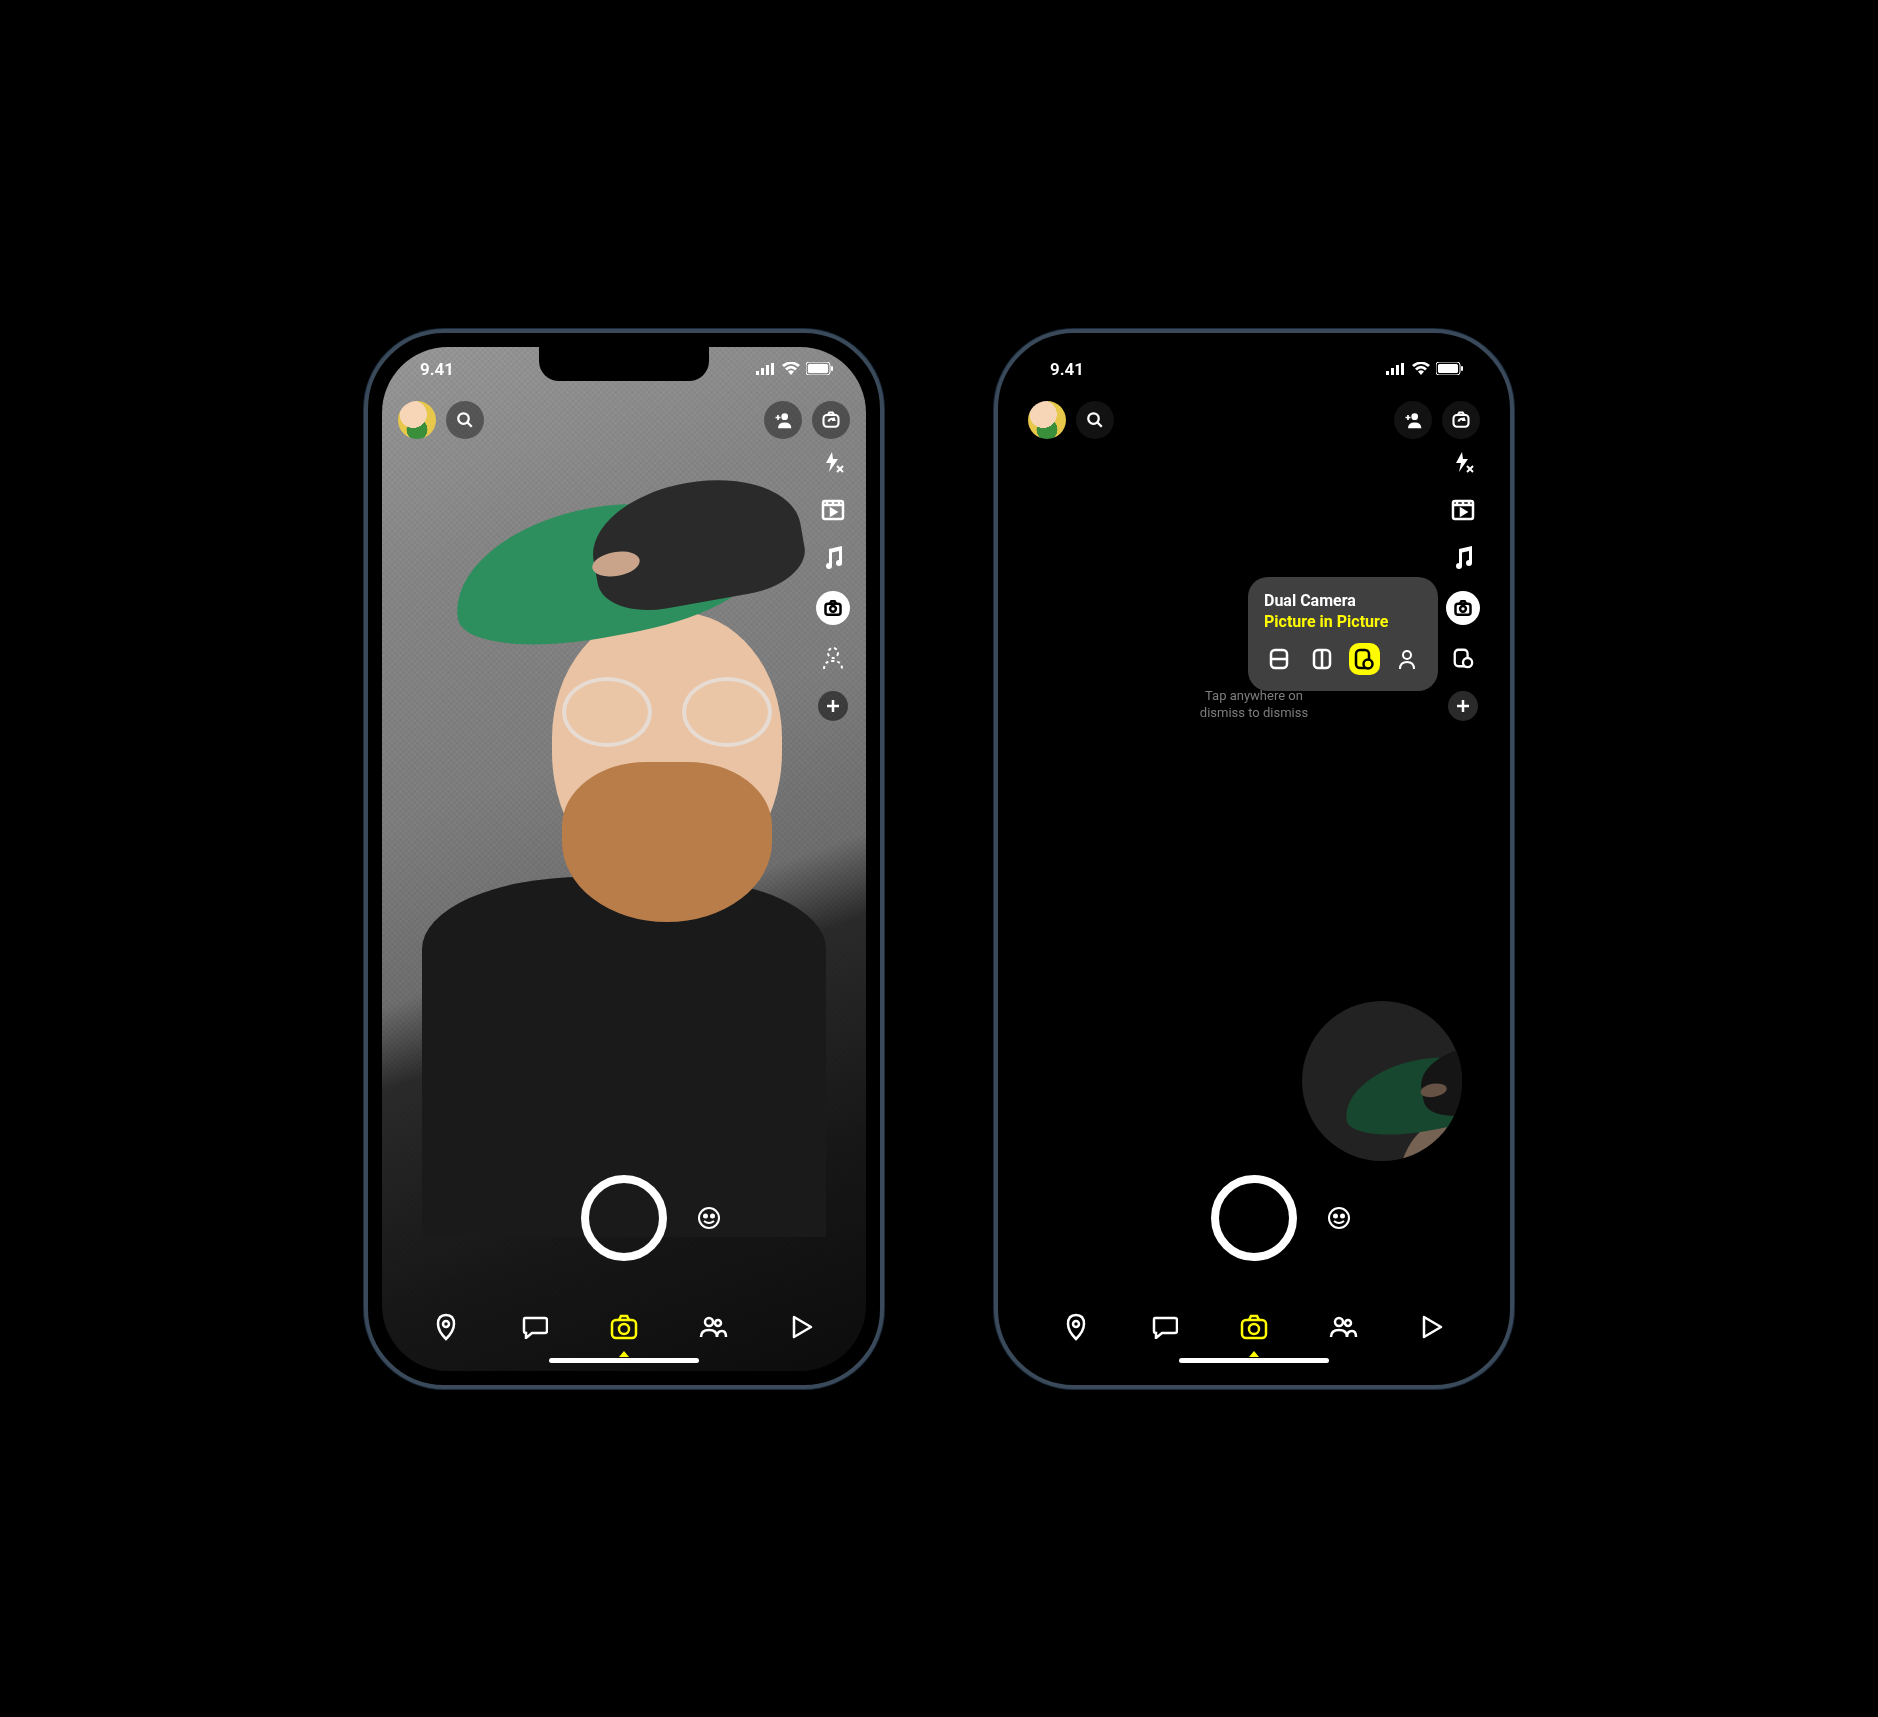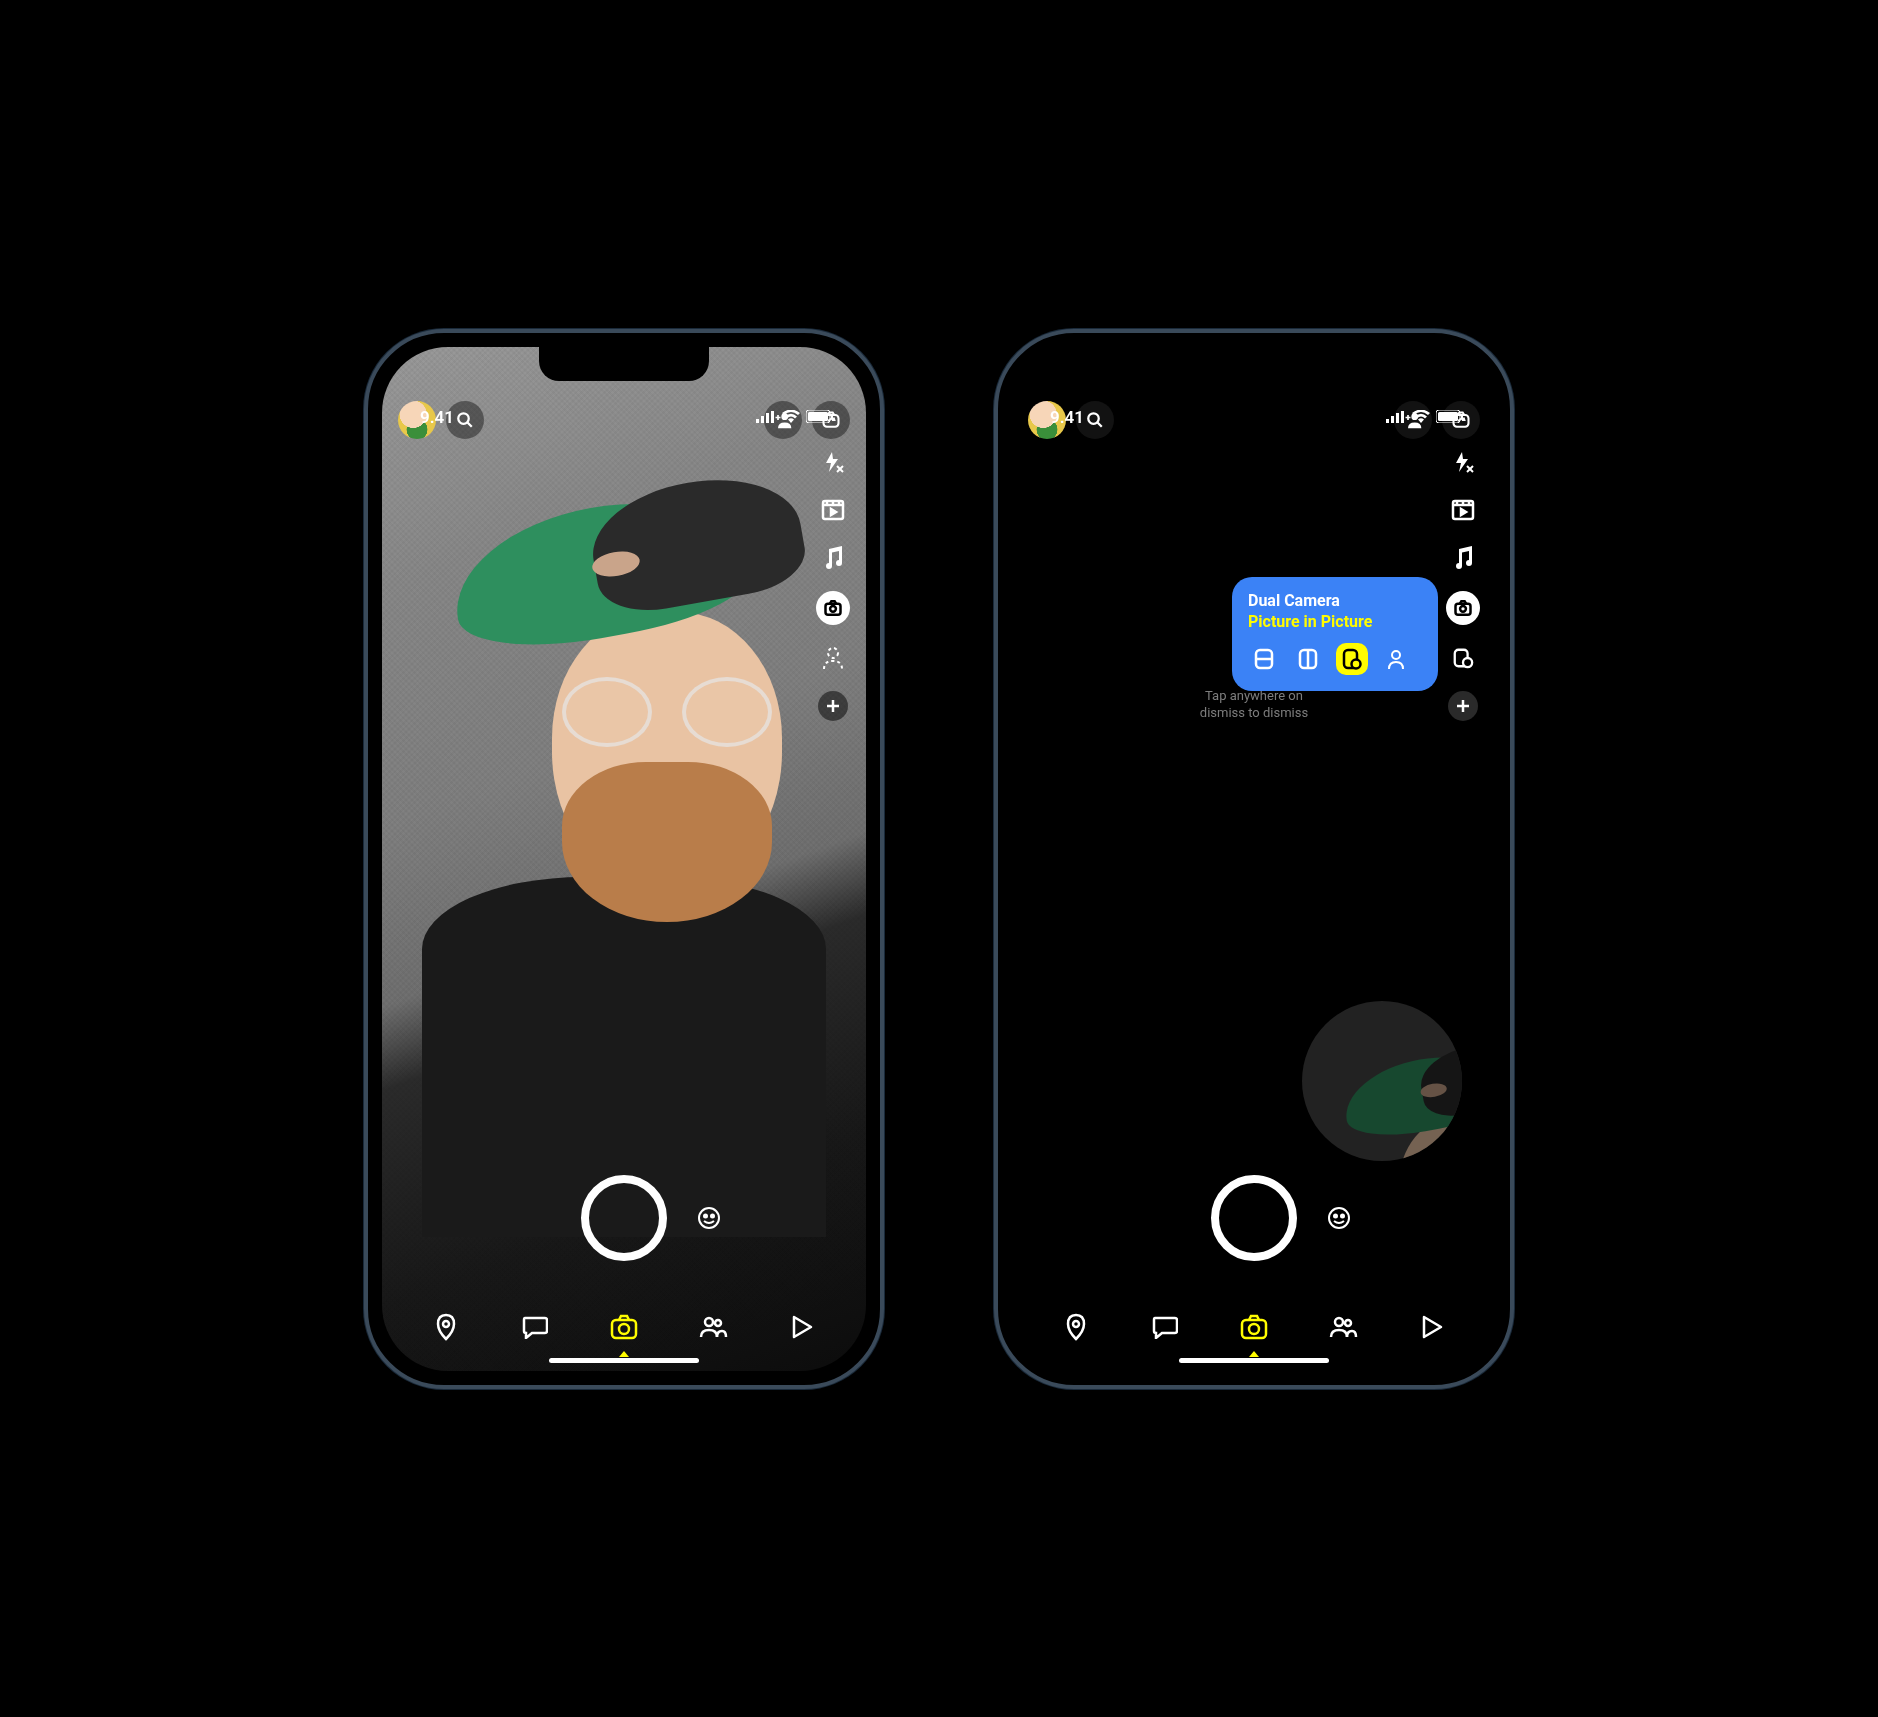--- a/index.html
+++ b/index.html
@@ -57,21 +57,20 @@
     top: 10px; left: 0; right: 0;
     height: 24px;
     display: flex;
     justify-content: space-between;
     align-items: center;
     padding: 0 32px 0 38px;
     color: #fff;
     font-size: 17px;
     font-weight: 600;
     z-index: 50;
-    margin-top: 48px;
   }
   .status-right { display:flex; align-items:center; gap:6px; }
 
   
   .camera-bg {
     position: absolute;
     inset: 0;
     background: linear-gradient(160deg, #9a9a9a 0%, #888 20%, #808080 40%, #707070 55%, #2b2b2b 62%, #181818 80%, #0c0c0c 100%);
   }
   .camera-black { background: #000; }
@@ -217,22 +216,22 @@
   .home-indicator {
     position:absolute; bottom:8px; left:50%; transform:translateX(-50%);
     width:150px; height:5px; border-radius:3px; background:#fff;
     z-index:30;
   }
 
   
   .dual-panel {
     position:absolute;
     top: 230px; right: 58px;
-    width: 206px;
-    background:#3b82f6;
+    width: 190px;
+    background:#404040;
     border-radius:20px;
     padding:14px 16px 16px;
     z-index:25;
   }
   .dual-panel .title { color:#fff; font-weight:700; font-size:16px; margin:0; }
   .dual-panel .subtitle { color:var(--yellow); font-weight:700; font-size:16px; margin:2px 0 12px; }
   .dual-options { display:flex; gap:12px; align-items:center; }
   .dual-opt {
     width:32px; height:32px; border-radius:10px;
     display:flex; align-items:center; justify-content:center;

